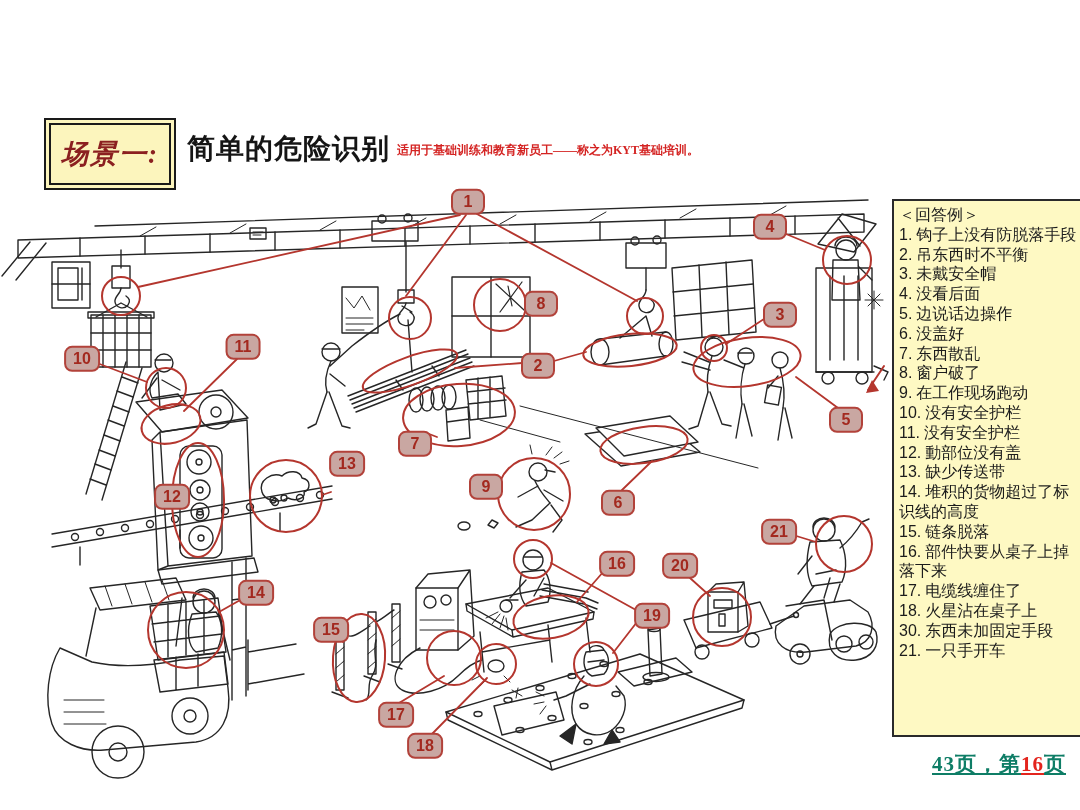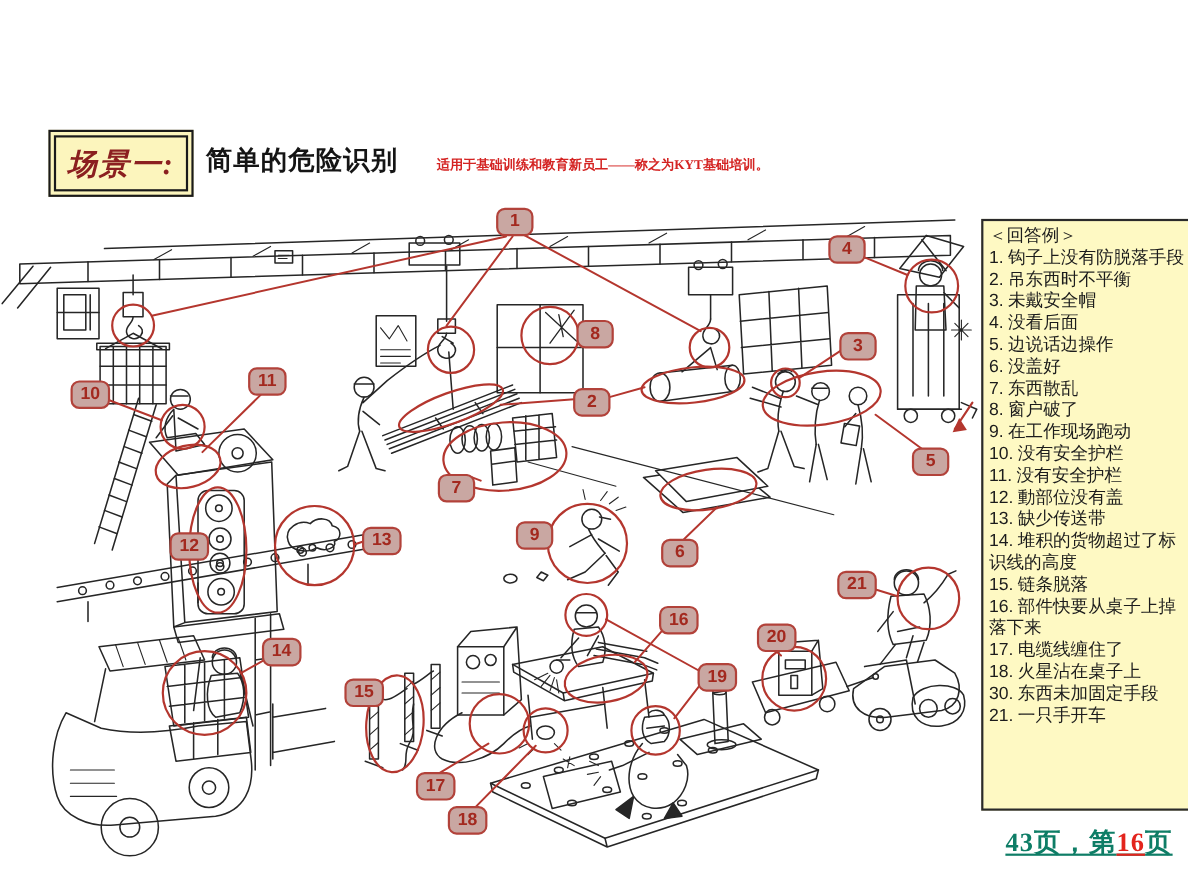--- a/index.html
+++ b/index.html
@@ -1,43 +1,43 @@
 <!DOCTYPE html>
 <html><head>
 <meta charset="utf-8">
 <style>
   html,body{margin:0;padding:0;background:#ffffff;}
   #slide{position:relative;width:1080px;height:810px;background:#ffffff;overflow:hidden;
          font-family:"Liberation Sans",sans-serif;}
   
-  .scene-box{position:absolute;left:44px;top:118px;width:132px;height:61px;
+  .scene-box{position:absolute;left:44px;top:118px;width:132px;height:72px;
              border:2px solid #1a1a1a;background:#fcf5bd;padding:3px;box-sizing:border-box;}
   .scene-box-inner{width:100%;height:100%;border:2px solid #1a1a1a;box-sizing:border-box;
              display:flex;align-items:center;justify-content:center;
              font-family:"Liberation Serif",serif;font-weight:bold;font-style:italic;
              font-size:27px;color:#8b2020;letter-spacing:2px;}
-  .main-title{position:absolute;left:187px;top:130px;font-size:24px;font-weight:600;
+  .main-title{position:absolute;left:187px;top:130px;font-size:28px;font-weight:600;
              color:#151515;letter-spacing:1px;}
   .sub-title{position:absolute;left:397px;top:142px;font-size:12px;font-weight:bold;
              font-family:"Liberation Serif",serif;color:#d42322;}
   
   .panel{position:absolute;left:892px;top:199px;width:197px;height:538px;box-sizing:border-box;
          background:#fef9c3;border:2px solid #2a2a2a;padding:4px 2px 0 5px;
          color:#1c1c1c;font-size:16px;line-height:19.8px;}
   .panel-title{white-space:nowrap;}
   .ans .ans-num{margin-right:4px;}
   
   #scene-svg{position:absolute;left:0;top:0;}
   
   .marker{position:absolute;transform:translate(-50%,-50%);min-width:16px;padding:2px 7px;
           background:#c9a7a2;border:2px solid #b2423a;border-radius:8px;color:#a3291f;
           font-weight:bold;font-size:16px;line-height:1.15;text-align:center;}
   
   .footer{position:absolute;right:14px;top:750px;font-family:"Liberation Serif",serif;
-          font-size:24px;font-weight:bold;letter-spacing:1px;color:#0e7d66;
+          font-size:21px;font-weight:bold;letter-spacing:1px;color:#0e7d66;
           text-decoration:underline;}
   .footer .pg-red{color:#e3241d;text-decoration:underline;}
 </style>
 </head>
 <body>
 
 <div id="slide">
 
   <div class="scene-box">
     <div class="scene-box-inner">场景一:</div>
@@ -401,28 +401,28 @@
       <div class="marker" style="left: 780px; top: 315px;">3</div>
       <div class="marker" style="left: 770px; top: 227px;">4</div>
       <div class="marker" style="left: 846px; top: 420px;">5</div>
       <div class="marker" style="left: 618px; top: 503px;">6</div>
       <div class="marker" style="left: 415px; top: 444px;">7</div>
       <div class="marker" style="left: 541px; top: 304px;">8</div>
       <div class="marker" style="left: 486px; top: 487px;">9</div>
       <div class="marker" style="left: 82px; top: 359px;">10</div>
       <div class="marker" style="left: 243px; top: 347px;">11</div>
       <div class="marker" style="left: 172px; top: 497px;">12</div>
-      <div class="marker" style="left: 347px; top: 492px;">13</div>
+      <div class="marker" style="left: 347px; top: 464px;">13</div>
       <div class="marker" style="left: 256px; top: 593px;">14</div>
       <div class="marker" style="left: 331px; top: 630px;">15</div>
       <div class="marker" style="left: 617px; top: 564px;">16</div>
       <div class="marker" style="left: 396px; top: 715px;">17</div>
       <div class="marker" style="left: 425px; top: 746px;">18</div>
       <div class="marker" style="left: 652px; top: 616px;">19</div>
-      <div class="marker" style="left: 706px; top: 566px; margin-top: 14px;">20</div>
+      <div class="marker" style="left: 680px; top: 566px;">20</div>
       <div class="marker" style="left: 779px; top: 532px;">21</div>
     </div>
 
   <div class="panel">
     <div class="panel-title">＜回答例＞</div>
     <div>
         <div class="ans"><span class="ans-num">1.</span><span>钩子上没有防脱落手段</span></div>
         <div class="ans"><span class="ans-num">2.</span><span>吊东西时不平衡</span></div>
         <div class="ans"><span class="ans-num">3.</span><span>未戴安全帽</span></div>
         <div class="ans"><span class="ans-num">4.</span><span>没看后面</span></div>

